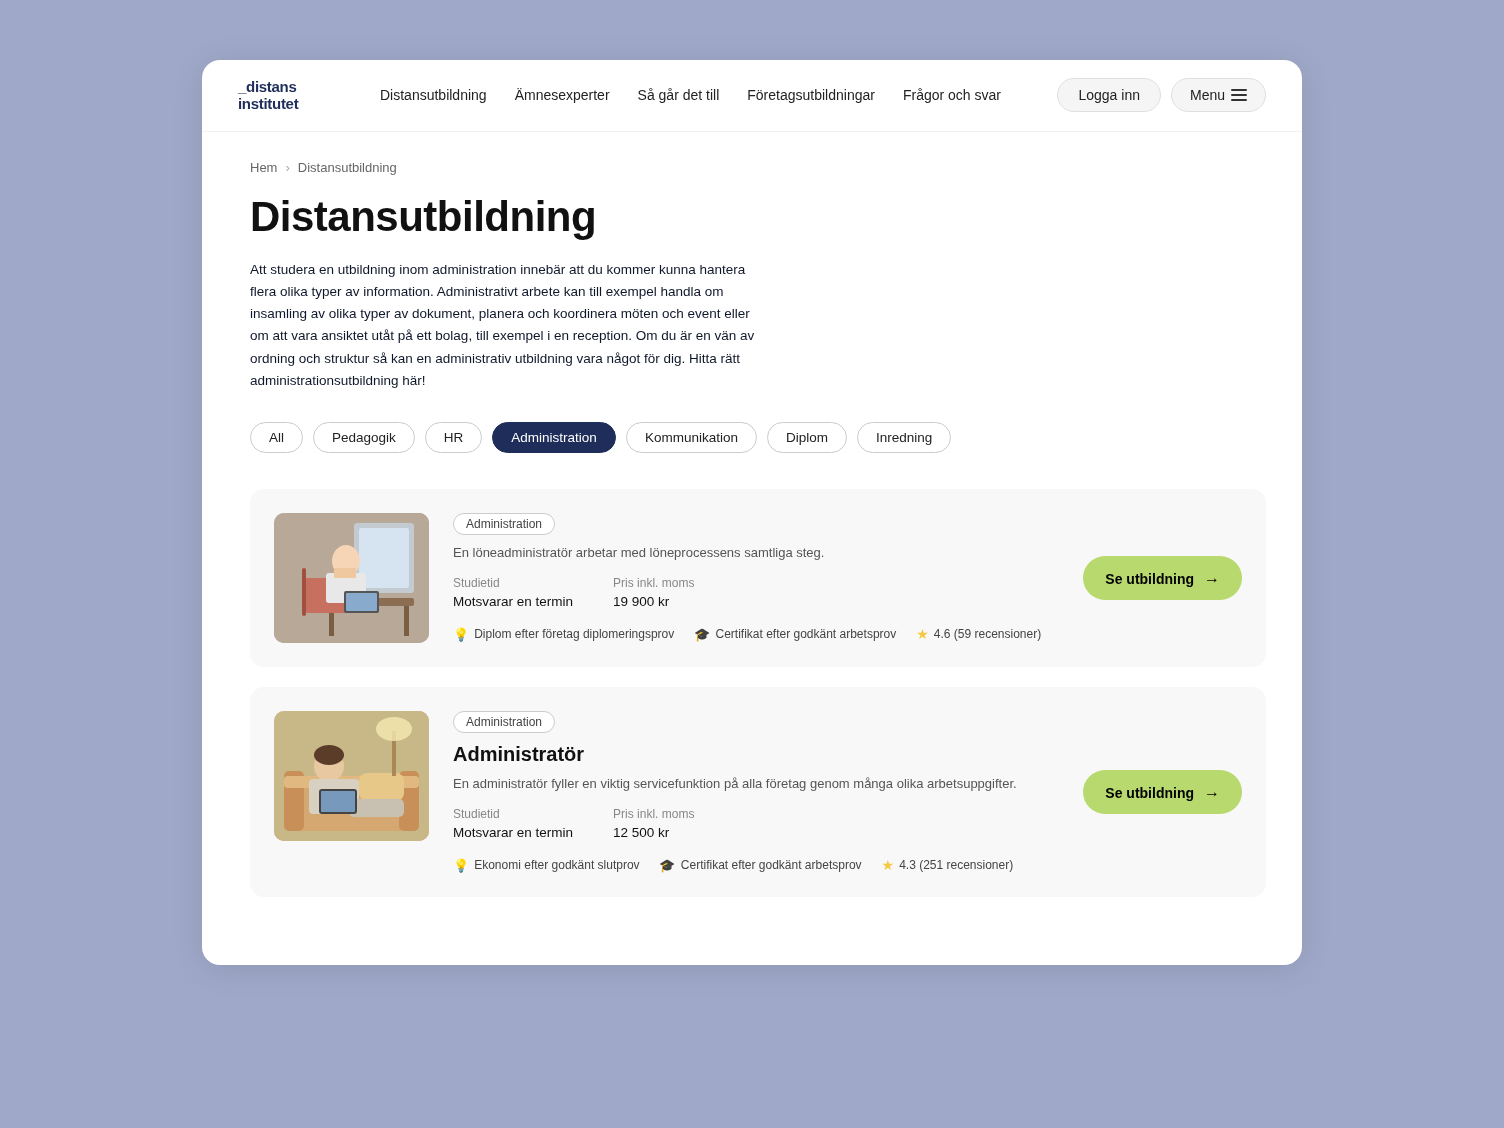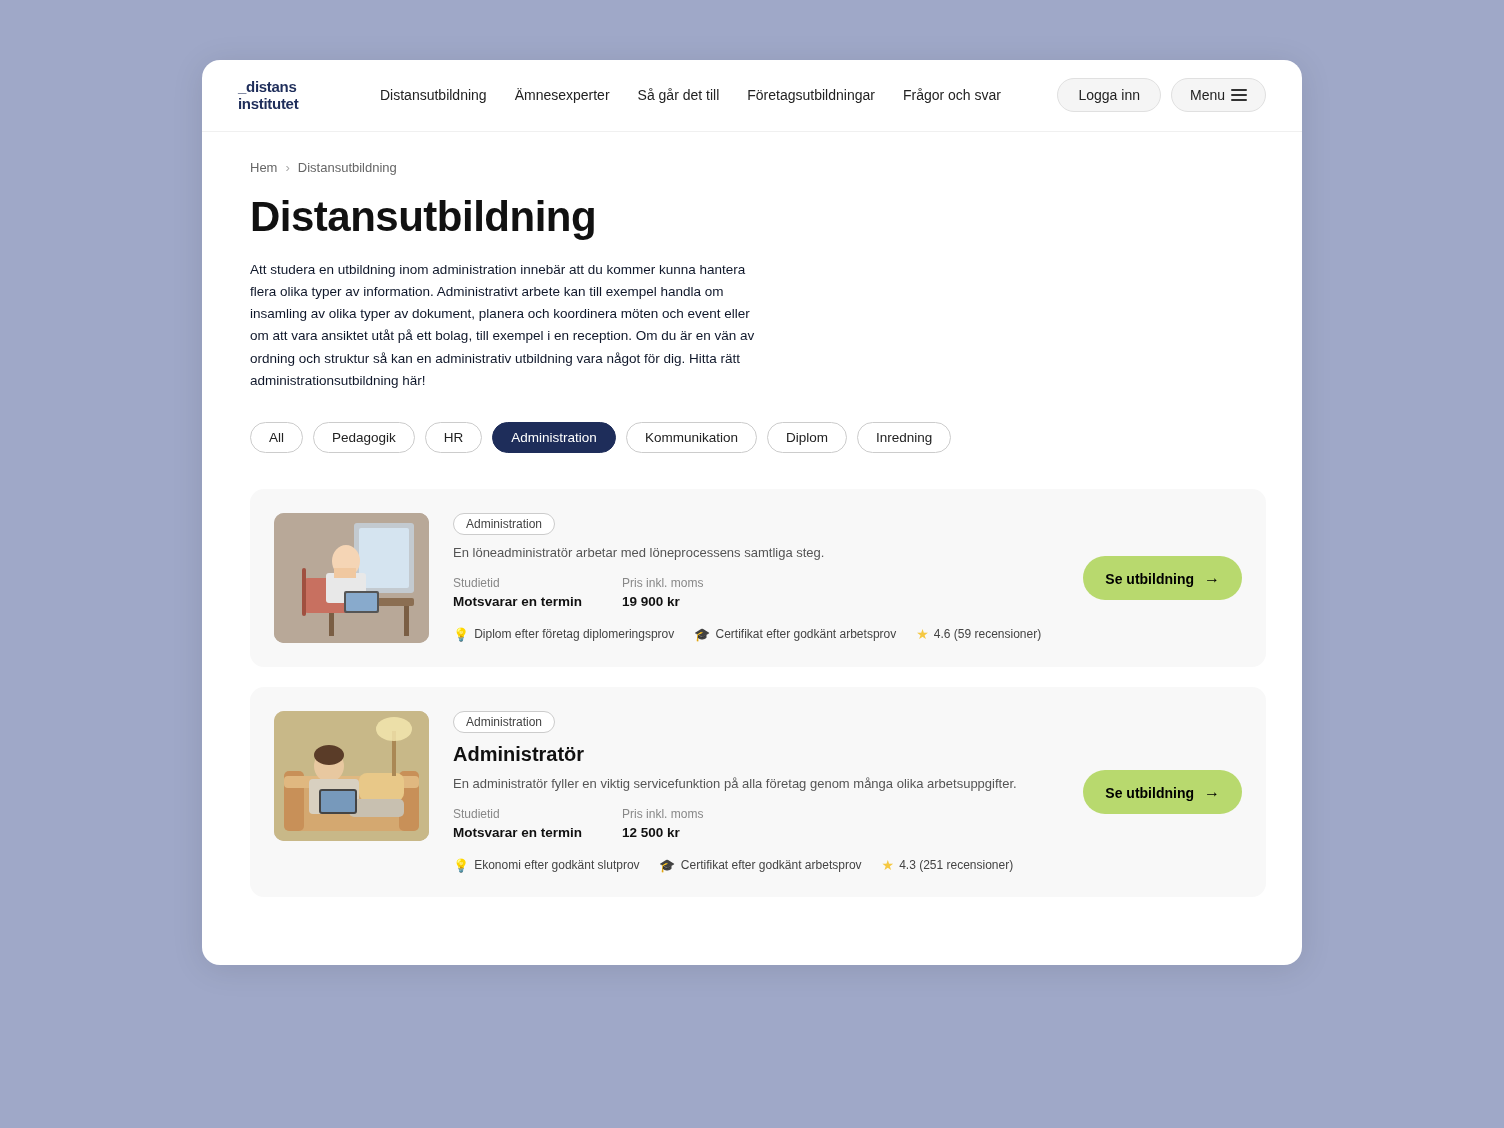--- a/index.html
+++ b/index.html
@@ -216,21 +216,21 @@
       margin-bottom: 10px;
     }
     .meta-group label {
       font-size: 12px;
       color: #888;
       display: block;
       margin-bottom: 2px;
     }
     .meta-group .meta-value {
       font-size: 13.5px;
-      font-weight: 700;
+      font-weight: 400;
       color: #111;
     }
     .card-badges {
       display: flex;
       gap: 20px;
       align-items: center;
       flex-wrap: wrap;
     }
     .badge-item {
       display: flex;

